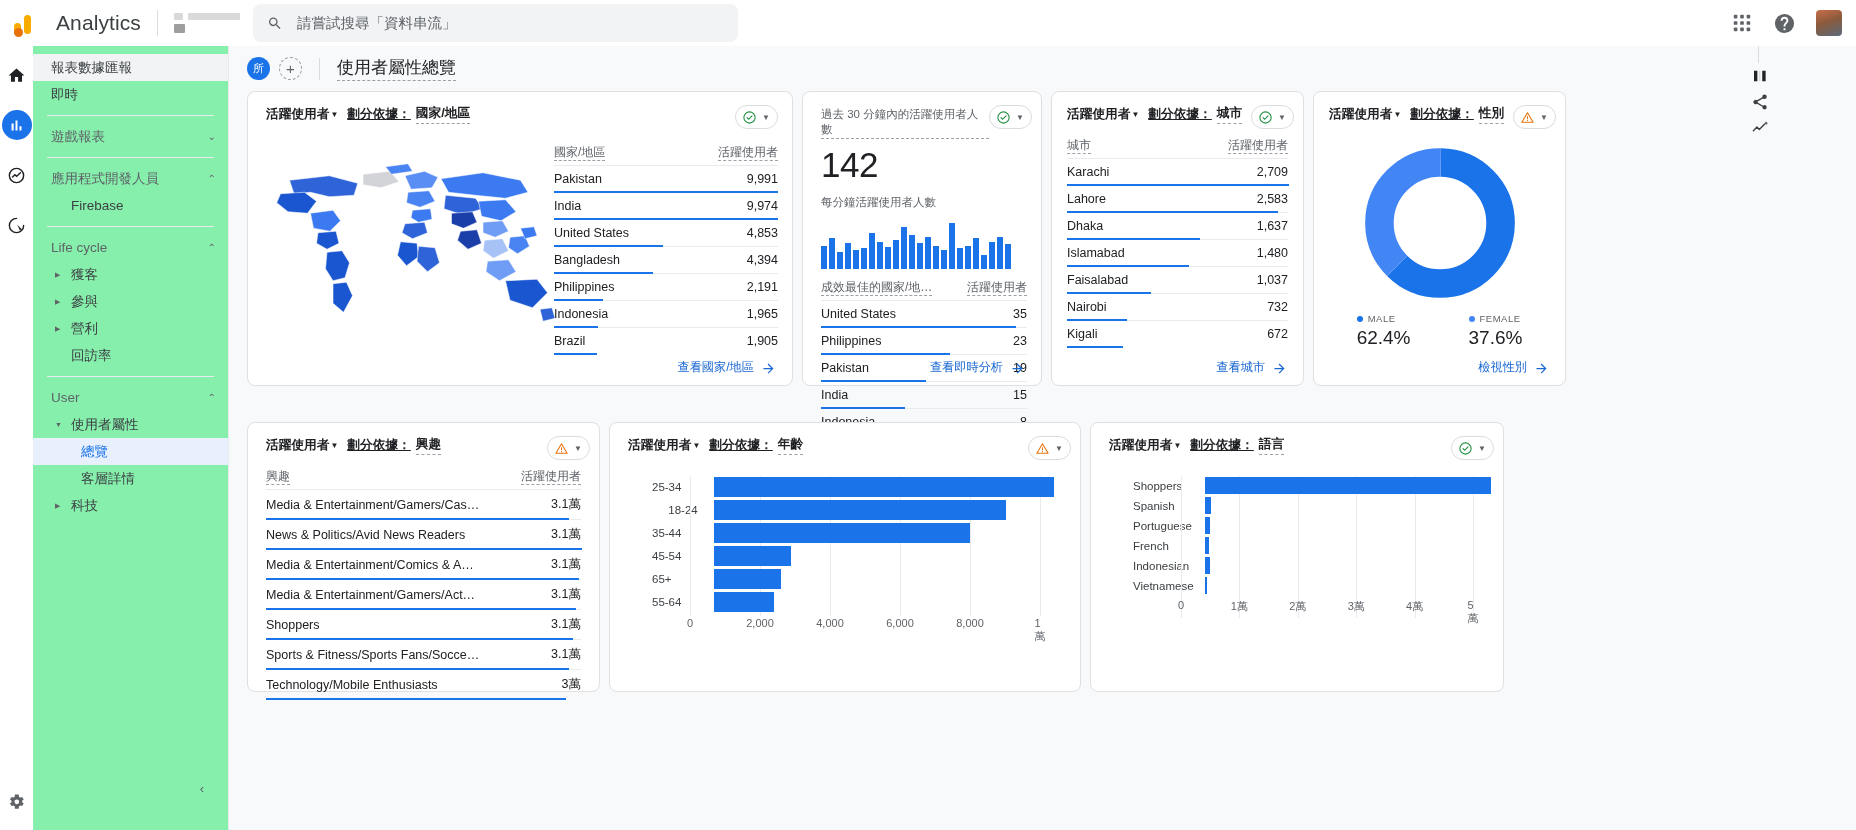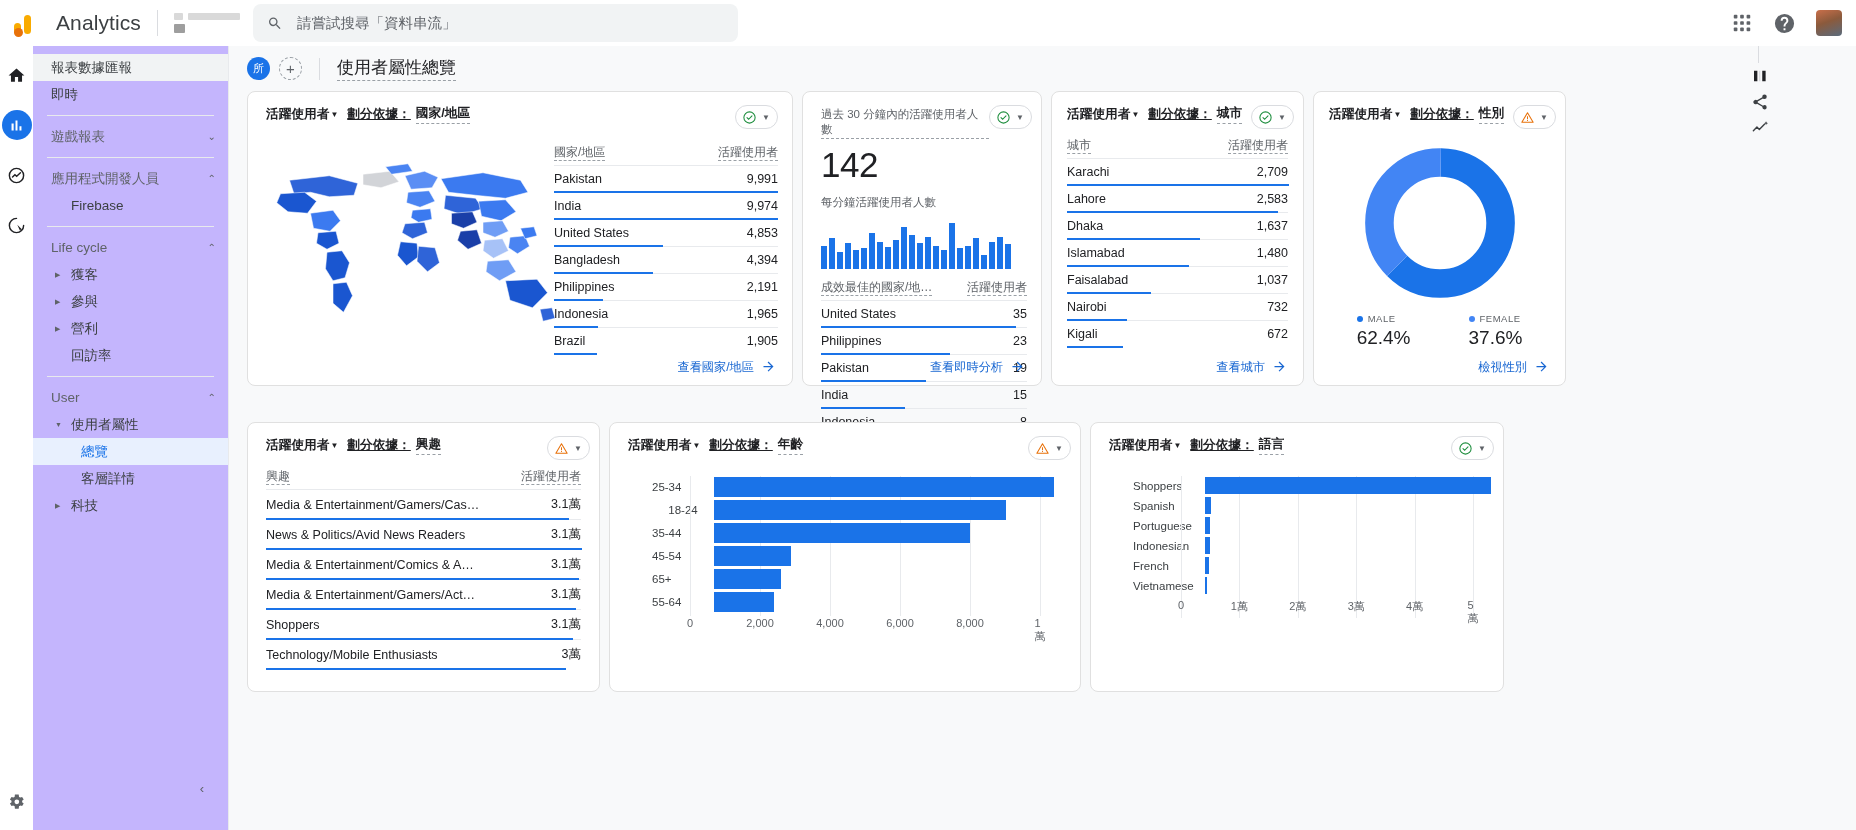--- a/index.html
+++ b/index.html
@@ -48,21 +48,21 @@
     background: #fff; display: flex; flex-direction: column; align-items: center;
     padding-top: 14px; gap: 20px;
   }
   .rail-btn { width: 30px; height: 30px; display: flex; align-items: center;
      justify-content: center; border-radius: 50%; cursor: pointer; }
   .rail-btn.active { background: #1a73e8; }
   .rail-gear { position: absolute; bottom: 14px; }
   
   .sidebar {
     position: absolute; top: 46px; left: 33px; width: 196px; height: 784px;
-    background: #c4b5fd; border-right: 1px solid #e8eaed; padding-top: 8px;
+    background: #86efac; border-right: 1px solid #e8eaed; padding-top: 8px;
     font-size: 13.5px; color: #3c4043;
   }
   .nav-item { height: 27px; display: flex; align-items: center;
      padding-left: 18px; cursor: pointer; position: relative; }
   .nav-item.hdr { color: #3c4043; font-weight: 500; background: #f1f3f4; }
   .nav-item.section { color: #5f6368; }
   .nav-item.indent1 { padding-left: 38px; }
   .nav-item.indent2 { padding-left: 48px; }
   .nav-item.selected { background: #e8f0fe; color: #1a73e8; font-weight: 500;
      border-top-right-radius: 0; }
@@ -112,21 +112,21 @@
   .tbl { width: 100%; border-collapse: collapse; font-size: 12.5px; }
   .tbl th { font-weight: 400; color: #5f6368; font-size: 12px; padding: 6px 0 4px 0;
      text-align: left; }
   .tbl th span { border-bottom: 1px dashed #9aa0a6; padding-bottom: 1px; cursor: pointer; }
   .tbl th.r, .tbl td.r { text-align: right; }
   .tbl td { color: #202124; padding: 6px 0 6px 0; border-top: 1px solid #e8eaed;
      position: relative; font-size: 12.5px; }
   .tbl tr:first-child td { border-top: 1px solid #e8eaed; }
   .bar-under { position: absolute; left: 0; bottom: -1px; height: 2px; background: #1a73e8; }
   .card-link { position: absolute; bottom: 9px; right: 16px; font-size: 12.2px;
-     color: #1967d2; display: flex; align-items: flex-start; gap: 7px; cursor: pointer; }
+     color: #1967d2; display: flex; align-items: flex-end; gap: 7px; cursor: pointer; }
   
   .map-box { position: absolute; left: 10px; top: 48px; width: 300px; height: 205px; }
   
   .rt-label { font-size: 11.5px; color: #5f6368; border-bottom: 1px dashed #9aa0a6;
      display: inline-block; padding-bottom: 1px; cursor: pointer; }
   .rt-big { font-size: 35px; color: #202124; font-weight: 400; margin-top: 6px;
      letter-spacing: -.5px; }
   .rt-sub { font-size: 11.5px; color: #5f6368; margin-top: 10px; }
   .spark { display: flex; align-items: flex-end; gap: 2px; height: 52px; margin-top: 7px; }
   .spark i { display: block; width: 6px; background: #1a73e8; }
@@ -659,20 +659,24 @@
               </tr>
               <tr>
                 <td>Media &amp; Entertainment/Gamers/Act…<span class="bar-under" style="width: 309.68px;"></span></td>
                 <td class="r">3.1萬</td>
               </tr>
               <tr>
                 <td>Shoppers<span class="bar-under" style="width: 306.52px;"></span></td>
                 <td class="r">3.1萬</td>
               </tr>
               <tr>
+                <td>Sports &amp; Fitness/Sports Fans/Socce…<span class="bar-under" style="width: 303.36px;"></span></td>
+                <td class="r">3.1萬</td>
+              </tr>
+              <tr>
                 <td>Technology/Mobile Enthusiasts<span class="bar-under" style="width: 300.2px;"></span></td>
                 <td class="r">3萬</td>
               </tr>
             </tbody>
         </table>
       </div>
     </div>
 
     <div class="card" style="width:472px;height:270px;">
       <div class="card-head" style="padding-right:9px;">
@@ -783,29 +787,29 @@
                 <div class="hfill" style="width: 6.424px; background: rgb(26, 115, 232);"></div>
               </div>
             </div>
             <div class="hrow" style="height: 19px;">
               <div class="hlabel" style="width: 72px;">Portuguese</div>
               <div class="htrack" style="width: 292px; flex: 0 0 auto;">
                 <div class="hfill" style="width: 5.256px; background: rgb(26, 115, 232);"></div>
               </div>
             </div>
             <div class="hrow" style="height: 19px;">
+              <div class="hlabel" style="width: 72px;">French</div>
+              <div class="htrack" style="width: 292px; flex: 0 0 auto;">
+                <div class="hfill" style="width: 4.088px; background: rgb(26, 115, 232);"></div>
+              </div>
+            </div>
+            <div class="hrow" style="height: 19px;">
               <div class="hlabel" style="width: 72px;">Indonesian</div>
               <div class="htrack" style="width: 292px; flex: 0 0 auto;">
                 <div class="hfill" style="width: 4.672px; background: rgb(26, 115, 232);"></div>
-              </div>
-            </div>
-            <div class="hrow" style="height: 19px;">
-              <div class="hlabel" style="width: 72px;">French</div>
-              <div class="htrack" style="width: 292px; flex: 0 0 auto;">
-                <div class="hfill" style="width: 4.088px; background: rgb(26, 115, 232);"></div>
               </div>
             </div>
             <div class="hrow" style="height: 19px;">
               <div class="hlabel" style="width: 72px;">Vietnamese</div>
               <div class="htrack" style="width: 292px; flex: 0 0 auto;">
                 <div class="hfill" style="width: 2px; background: rgb(26, 115, 232);"></div>
               </div>
             </div>
             <div class="axis" style="width: 364px;">
               <span style="left: 72px;">0</span>

